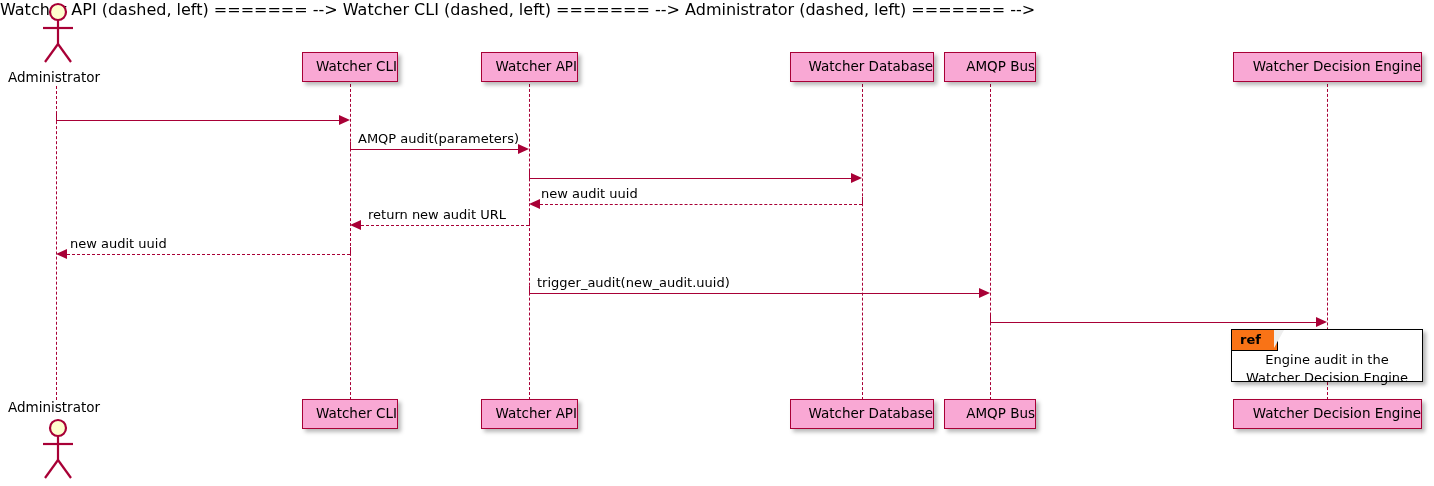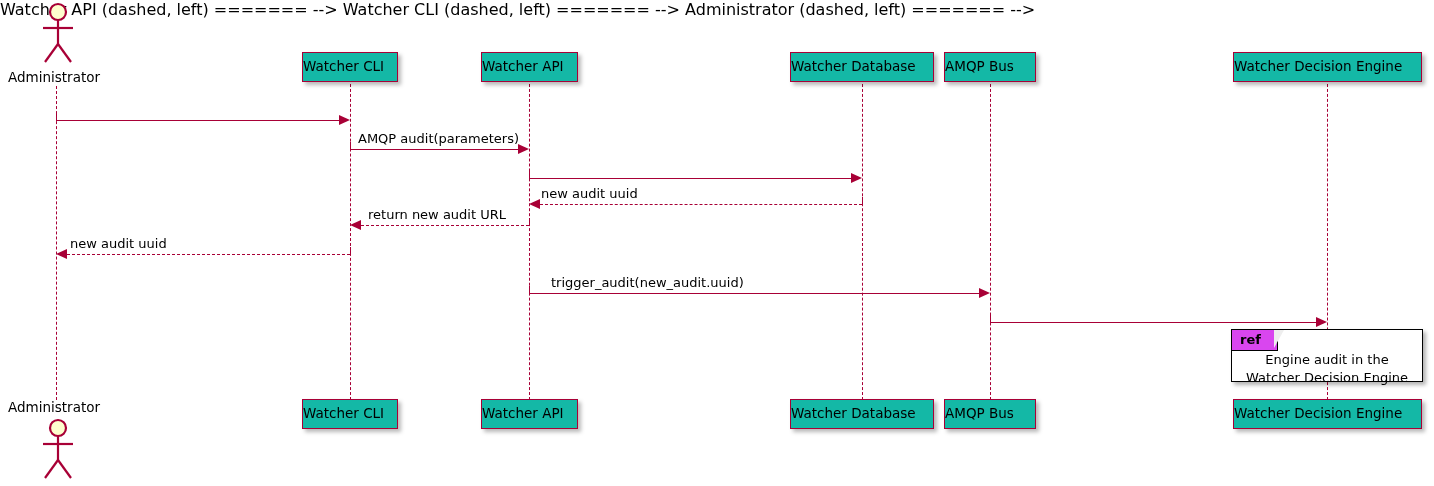--- a/index.html
+++ b/index.html
@@ -14,28 +14,28 @@
     position: relative;
     width: 1434px;
     height: 486px;
     background: #FFFFFF;
     overflow: hidden;
   }
   
   .pbox {
     position: absolute;
     box-sizing: border-box;
-    background: #14b8a6;
+    background: #f9a8d4;
     border: 1.5px solid #A80036;
     color: #000000;
     font-size: 13.5px;
     line-height: 1;
     display: flex;
     align-items: center;
-    justify-content: flex-start;
+    justify-content: flex-end;
     white-space: nowrap;
     box-shadow: 3px 3px 4px rgba(0,0,0,0.28);
     z-index: 5;
   }
   
   .lifeline {
     position: absolute;
     width: 0;
     border-left: 1.5px dashed #A80036;
     z-index: 1;
@@ -99,21 +99,21 @@
     background: #FFFFFF;
     border: 1.5px solid #000000;
     box-shadow: 3px 3px 4px rgba(0,0,0,0.3);
     z-index: 6;
   }
   .ref-tag {
     position: absolute;
     left: 0;
     top: 0;
     box-sizing: border-box;
-    background: #d946ef;
+    background: #f97316;
     border-right: 1.5px solid #000000;
     border-bottom: 1.5px solid #000000;
     font-weight: bold;
     font-size: 13px;
     color: #000000;
     padding: 2px 16px 2px 8px;
     line-height: 1.25;
   }
   .ref-tag-notch {
     position: absolute;
@@ -205,21 +205,21 @@
    Administrator (dashed, left) ======= --&gt;
   <div class="msg-tick" style="left:350px; top:247px;"></div>
   <div class="msg-line dashed" style="left:67px; top:254px; width:283px;"></div>
   <div class="msg-head left" style="left:56px; top:249px;"></div>
   <div class="msg-label" style="left:70px; top:236px;">new audit uuid</div>
 
   
   <div class="msg-tick" style="left:529px; top:286px;"></div>
   <div class="msg-line" style="left:529px; top:293px; width:450px;"></div>
   <div class="msg-head right" style="left:979px; top:288px;"></div>
-  <div class="msg-label" style="left:551px; top:275px;">trigger_audit(new_audit.uuid)</div>
+  <div class="msg-label" style="left:537px; top:275px;">trigger_audit(new_audit.uuid)</div>
 
   
   <div class="msg-tick" style="left:990px; top:315px;"></div>
   <div class="msg-line" style="left:990px; top:322px; width:326px;"></div>
   <div class="msg-head right" style="left:1316px; top:317px;"></div>
 
   
   <div class="ref-box" style="left:1231px; top:329px; width:192px; height:53px;">
     <div class="ref-tag">ref</div>
     <div class="ref-tag-notch" style="left:42px; top:0px; border-top:18px solid #EEEEEE; border-right:10px solid transparent;"></div>

